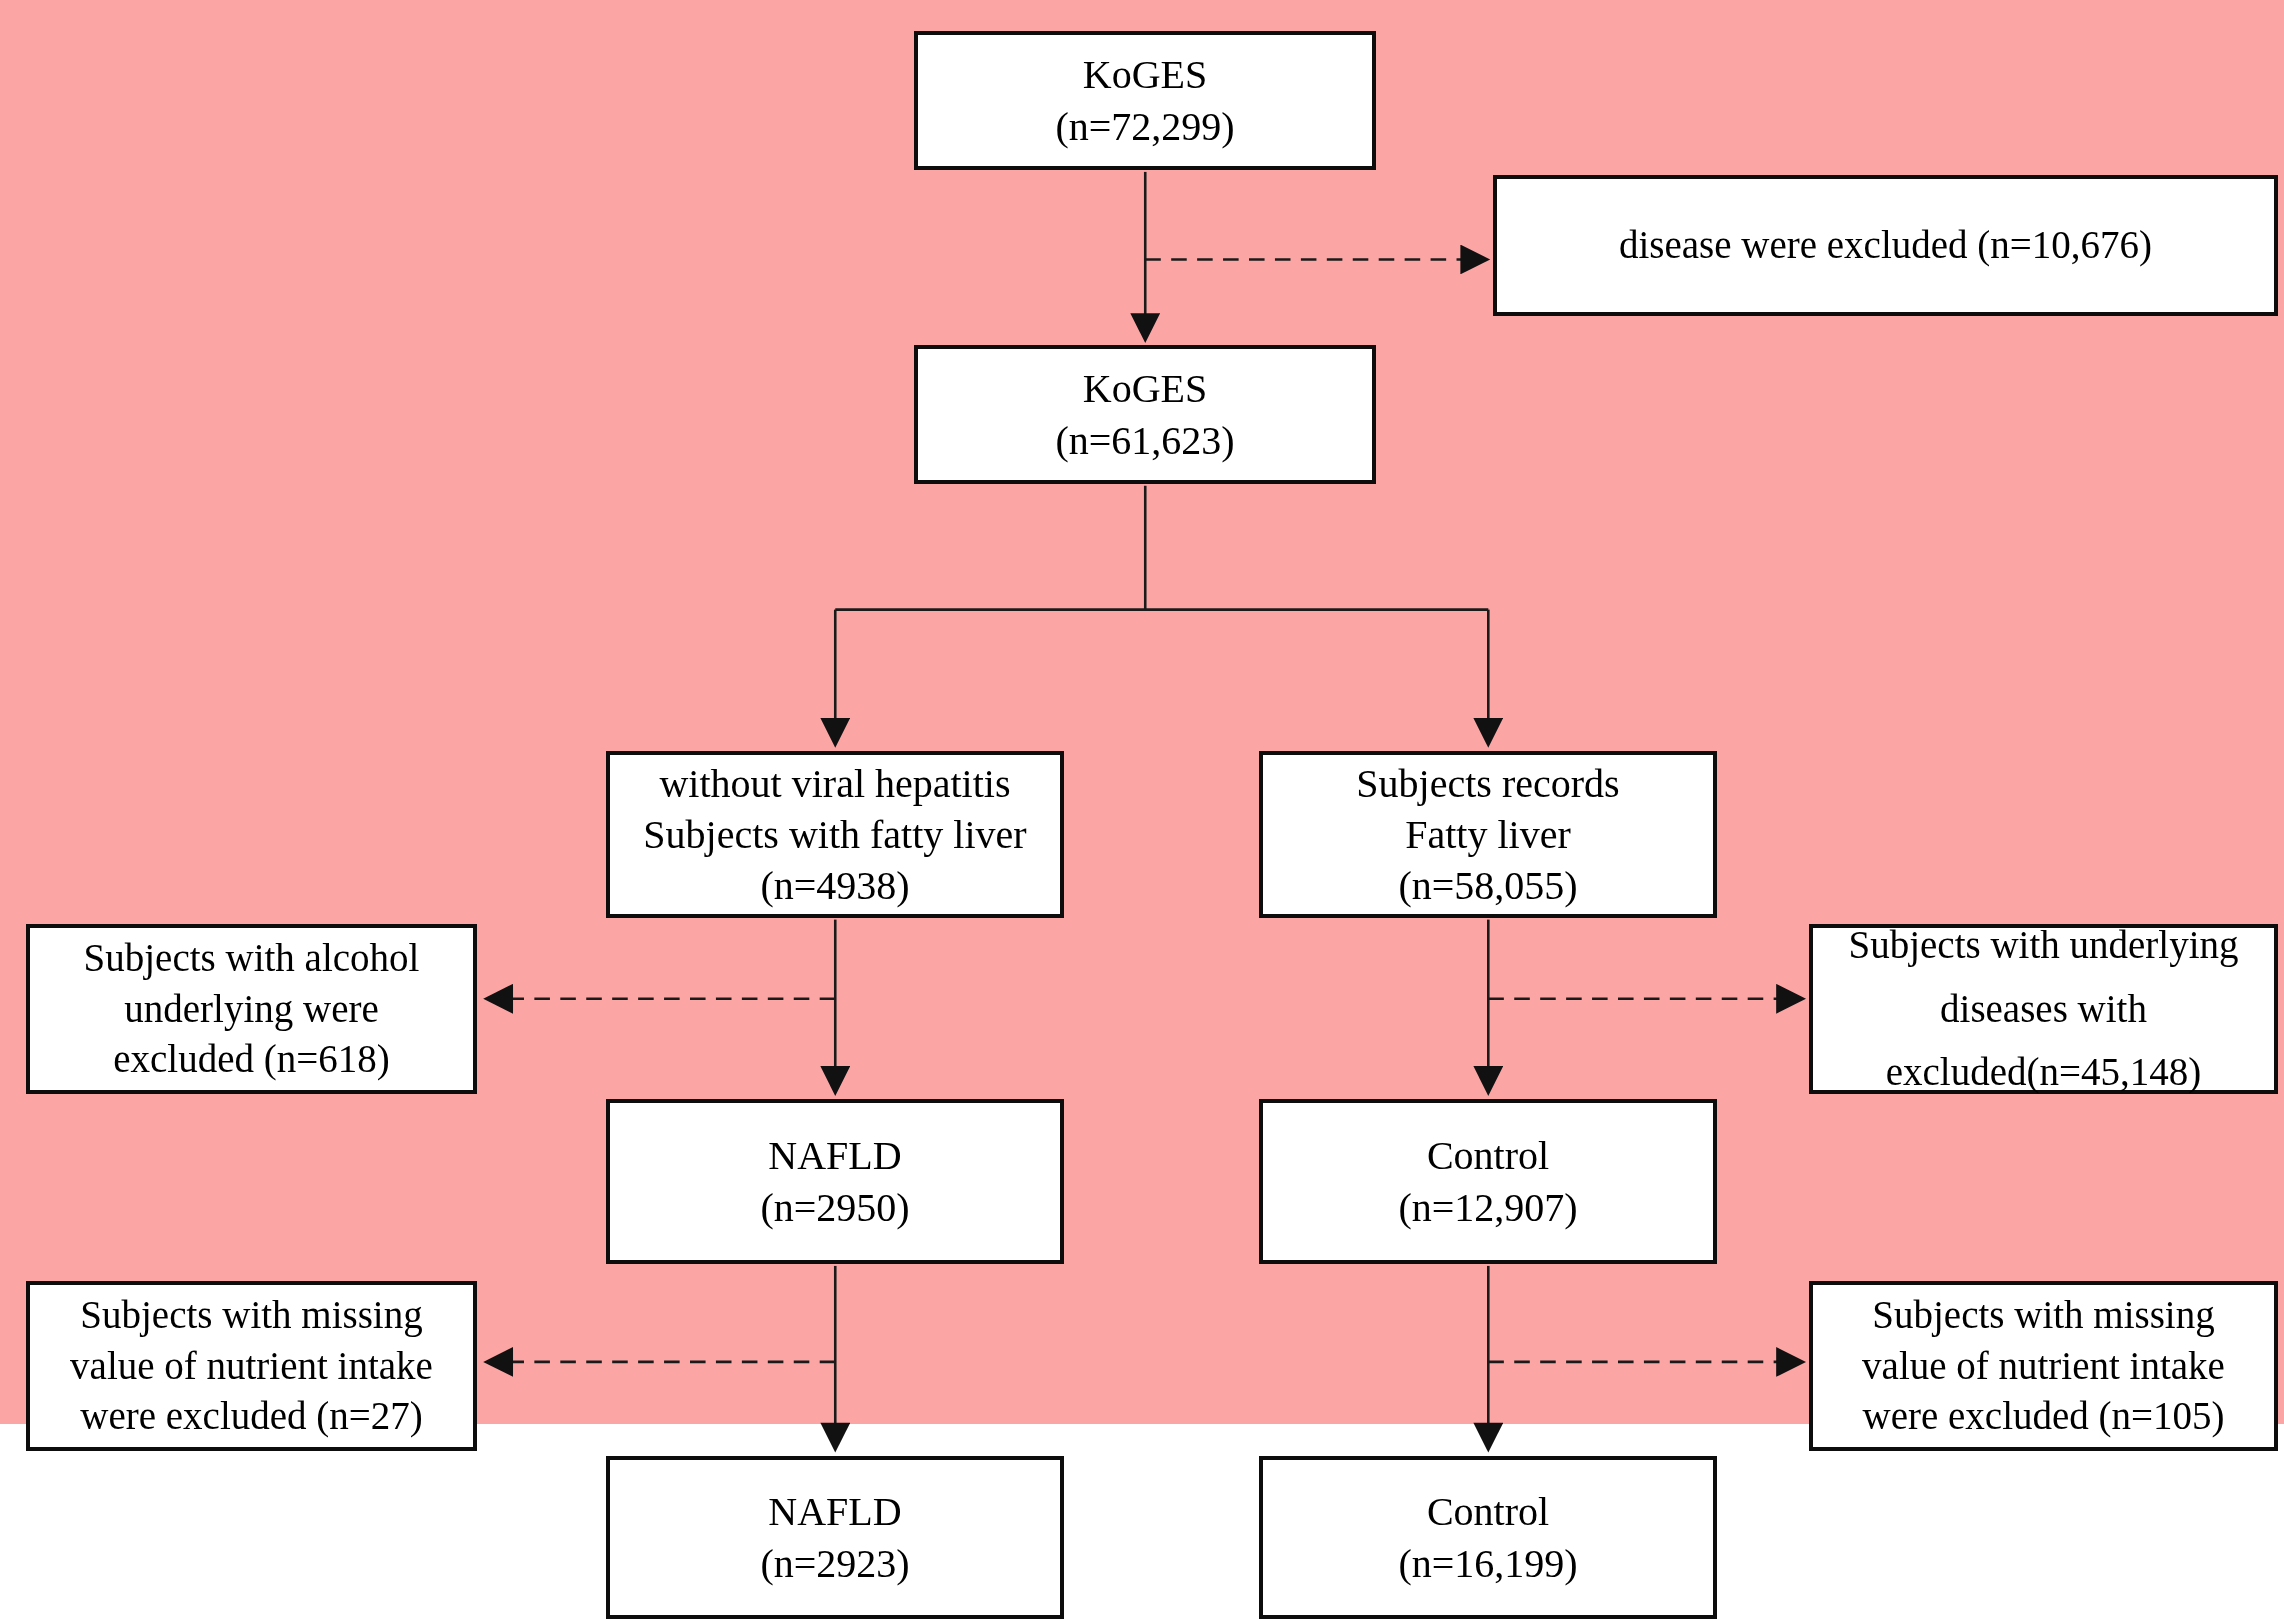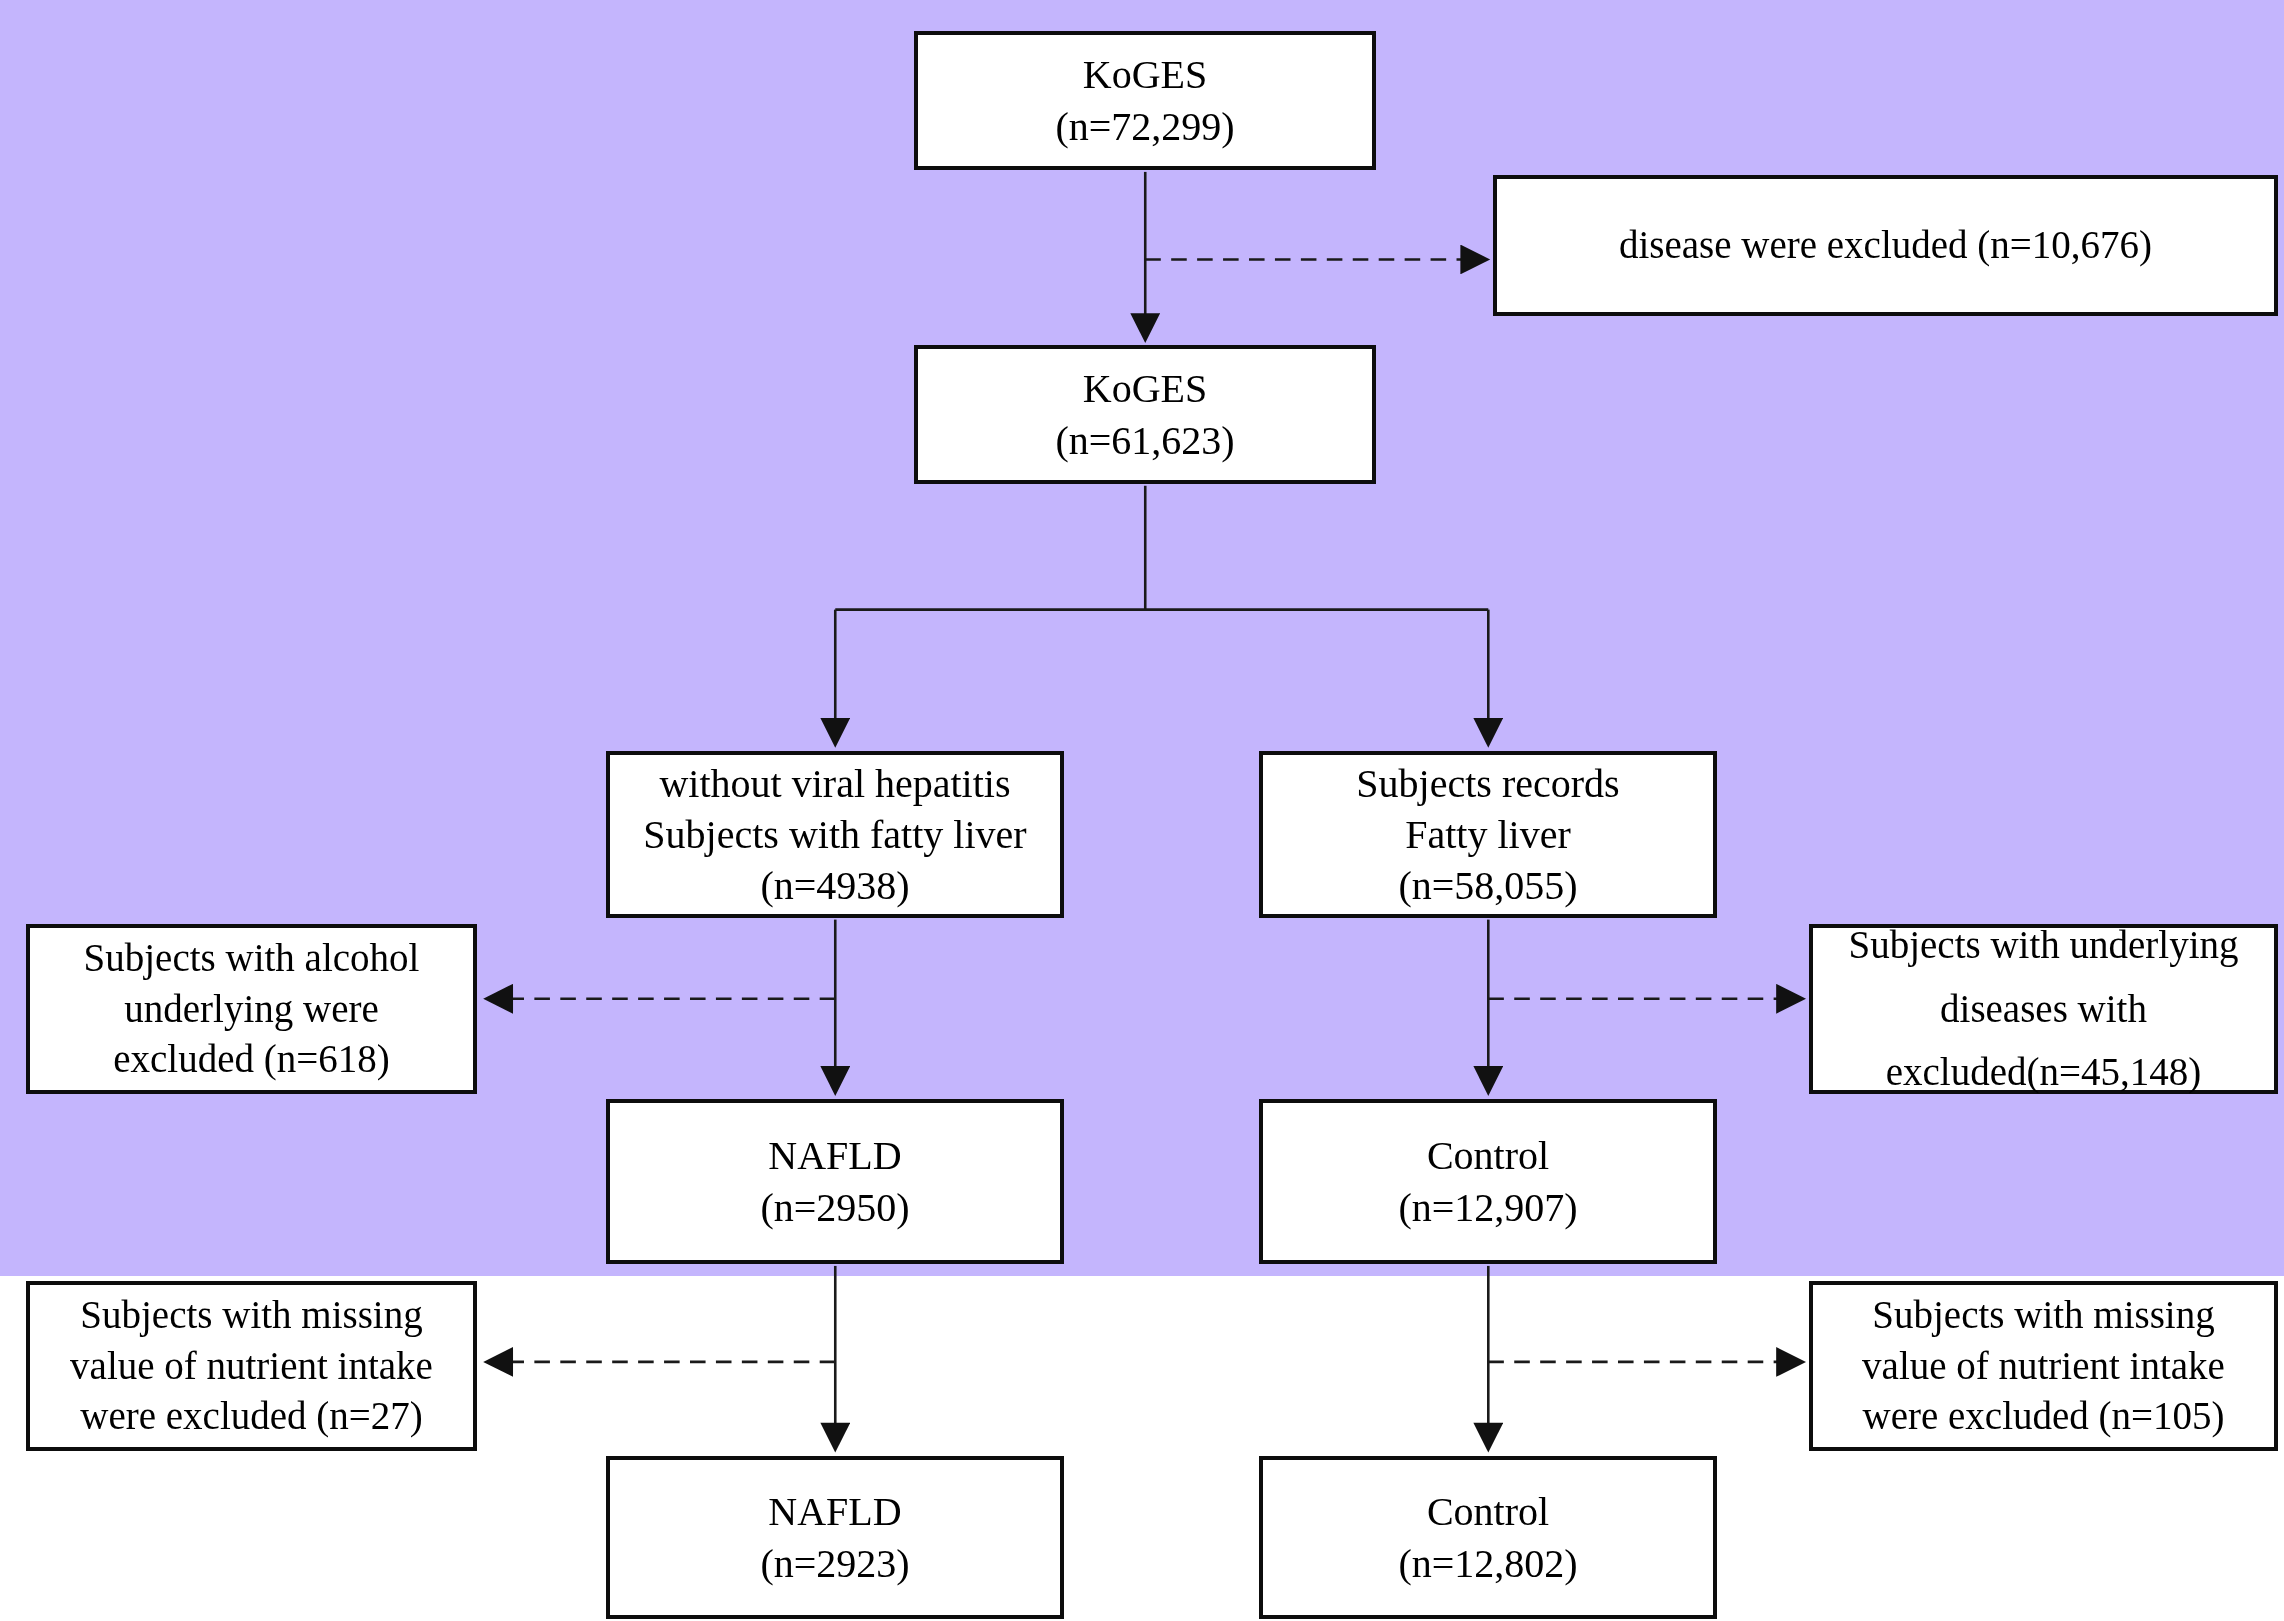--- a/index.html
+++ b/index.html
@@ -6,22 +6,22 @@
     margin: 0;
     padding: 0;
     background: #ffffff;
     width: 2284px;
     height: 1622px;
     overflow: hidden;
   }
   .canvas {
     position: relative;
     width: 2284px;
-    height: 1276px;
-    background: #c4b5fd;
+    height: 1424px;
+    background: #fca5a5;
     font-family: "Liberation Serif", "DejaVu Serif", serif;
     color: #000000;
   }
   .connectors {
     position: absolute;
     left: 0;
     top: 0;
     width: 2284px;
     height: 1622px;
   }
@@ -125,21 +125,21 @@
     <span class="ln">(n=12,907)</span>
   </div>
 
   <div class="node main" style="left:606px; top:1456px; width:458px; height:163px;">
     <span class="ln">NAFLD</span>
     <span class="ln">(n=2923)</span>
   </div>
 
   <div class="node main" style="left:1259px; top:1456px; width:458px; height:163px;">
     <span class="ln">Control</span>
-    <span class="ln">(n=12,802)</span>
+    <span class="ln">(n=16,199)</span>
   </div>
 
   <div class="node side" style="left:1493px; top:175px; width:785px; height:141px;">
     <span class="ln">disease were excluded (n=10,676)</span>
   </div>
 
   <div class="node side" style="left:26px; top:924px; width:451px; height:170px;">
     <span class="ln">Subjects with alcohol</span>
     <span class="ln">underlying were</span>
     <span class="ln">excluded (n=618)</span>

